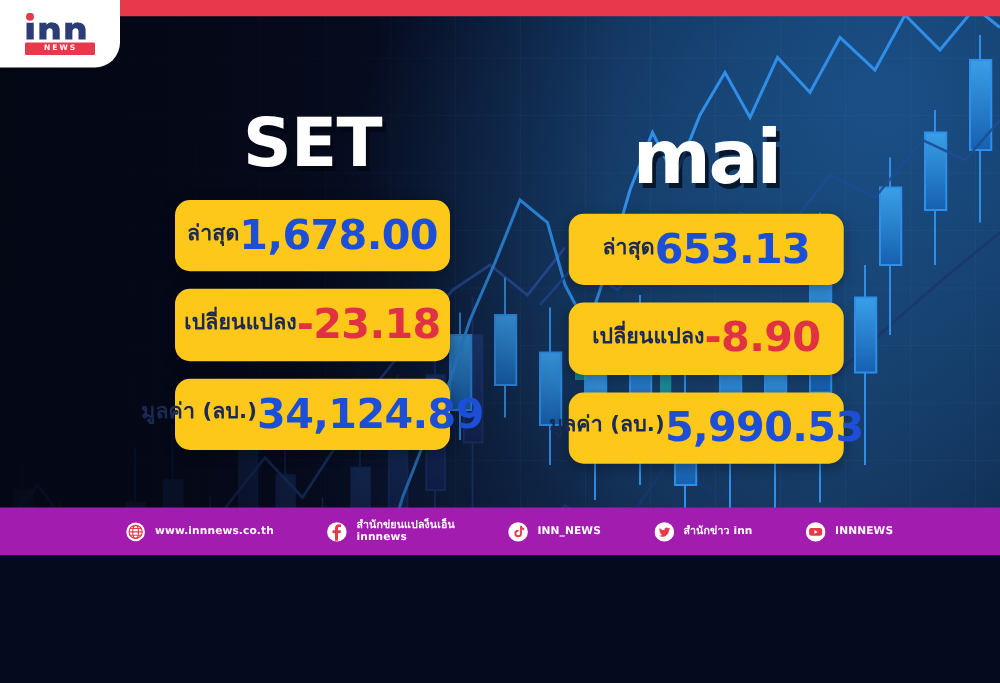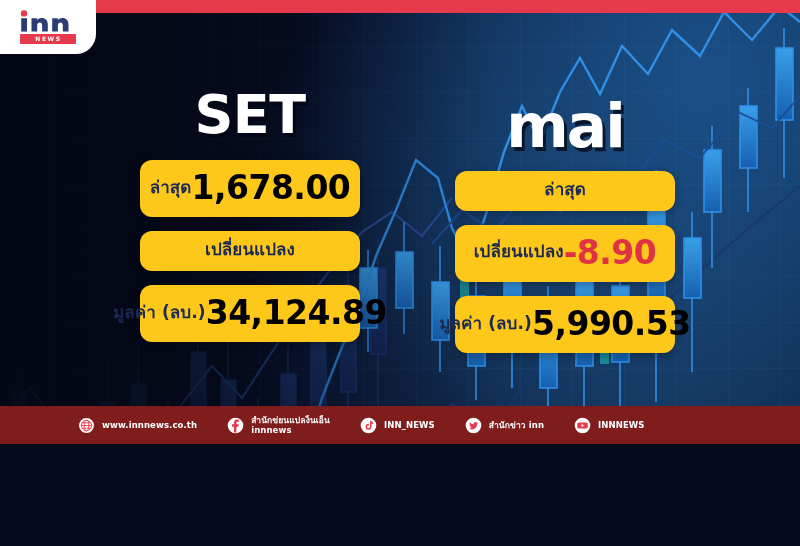--- a/index.html
+++ b/index.html
@@ -71,28 +71,28 @@
     box-shadow:0 3px 10px rgba(3,6,18,.35);
   }
   .card-label{
     color:#1b2a52; font-size:17px; font-weight:700; line-height:1.15;
     letter-spacing:.1px; white-space:nowrap;
   }
   .card-value{
     font-size:33px; font-weight:800; line-height:1.1; letter-spacing:-.5px;
     white-space:nowrap; margin-top:1px;
   }
-  .v-white{ color:#000000; }
+  .v-white{ color:#1d4ed8; }
   .v-red{ color:#e03243; }
 
   
   .footer{
     position:absolute; left:0; bottom:0; width:800px; height:38px;
-    background:#7f1d1d; z-index:8;
-    display:flex; align-items:center; padding-left:78px; gap:4px;
+    background:#a21caf; z-index:8;
+    display:flex; align-items:center; padding-left:100px; gap:16px;
   }
   .fitem{ display:flex; align-items:center; gap:7px; margin-right:26px; }
   .fico{ width:17px; height:17px; flex:0 0 17px; }
   .ftxt{ color:#ffffff; font-size:8.5px; font-weight:700; line-height:1.18; white-space:nowrap; letter-spacing:.1px; }
   .ftxt .l2{ display:block; }
 </style>
 </head>
 <body>
 
 <div id="stage">
@@ -198,33 +198,35 @@
   <div class="col col-set">
     <div class="idx-title set">SET</div>
 
     <div class="card">
       <span class="card-label">ล่าสุด</span>
       <span class="card-value v-white">1,678.00</span>
     </div>
 
     <div class="card">
       <span class="card-label">เปลี่ยนแปลง</span>
+      <span class="card-value v-red">-23.18</span>
     </div>
 
     <div class="card">
       <span class="card-label">มูลค่า (ลบ.)</span>
       <span class="card-value v-white">34,124.89</span>
     </div>
   </div>
 
   <div class="col col-mai">
     <div class="idx-title mai">mai</div>
 
     <div class="card">
       <span class="card-label">ล่าสุด</span>
+      <span class="card-value v-white">653.13</span>
     </div>
 
     <div class="card">
       <span class="card-label">เปลี่ยนแปลง</span>
       <span class="card-value v-red">-8.90</span>
     </div>
 
     <div class="card">
       <span class="card-label">มูลค่า (ลบ.)</span>
       <span class="card-value v-white">5,990.53</span>

